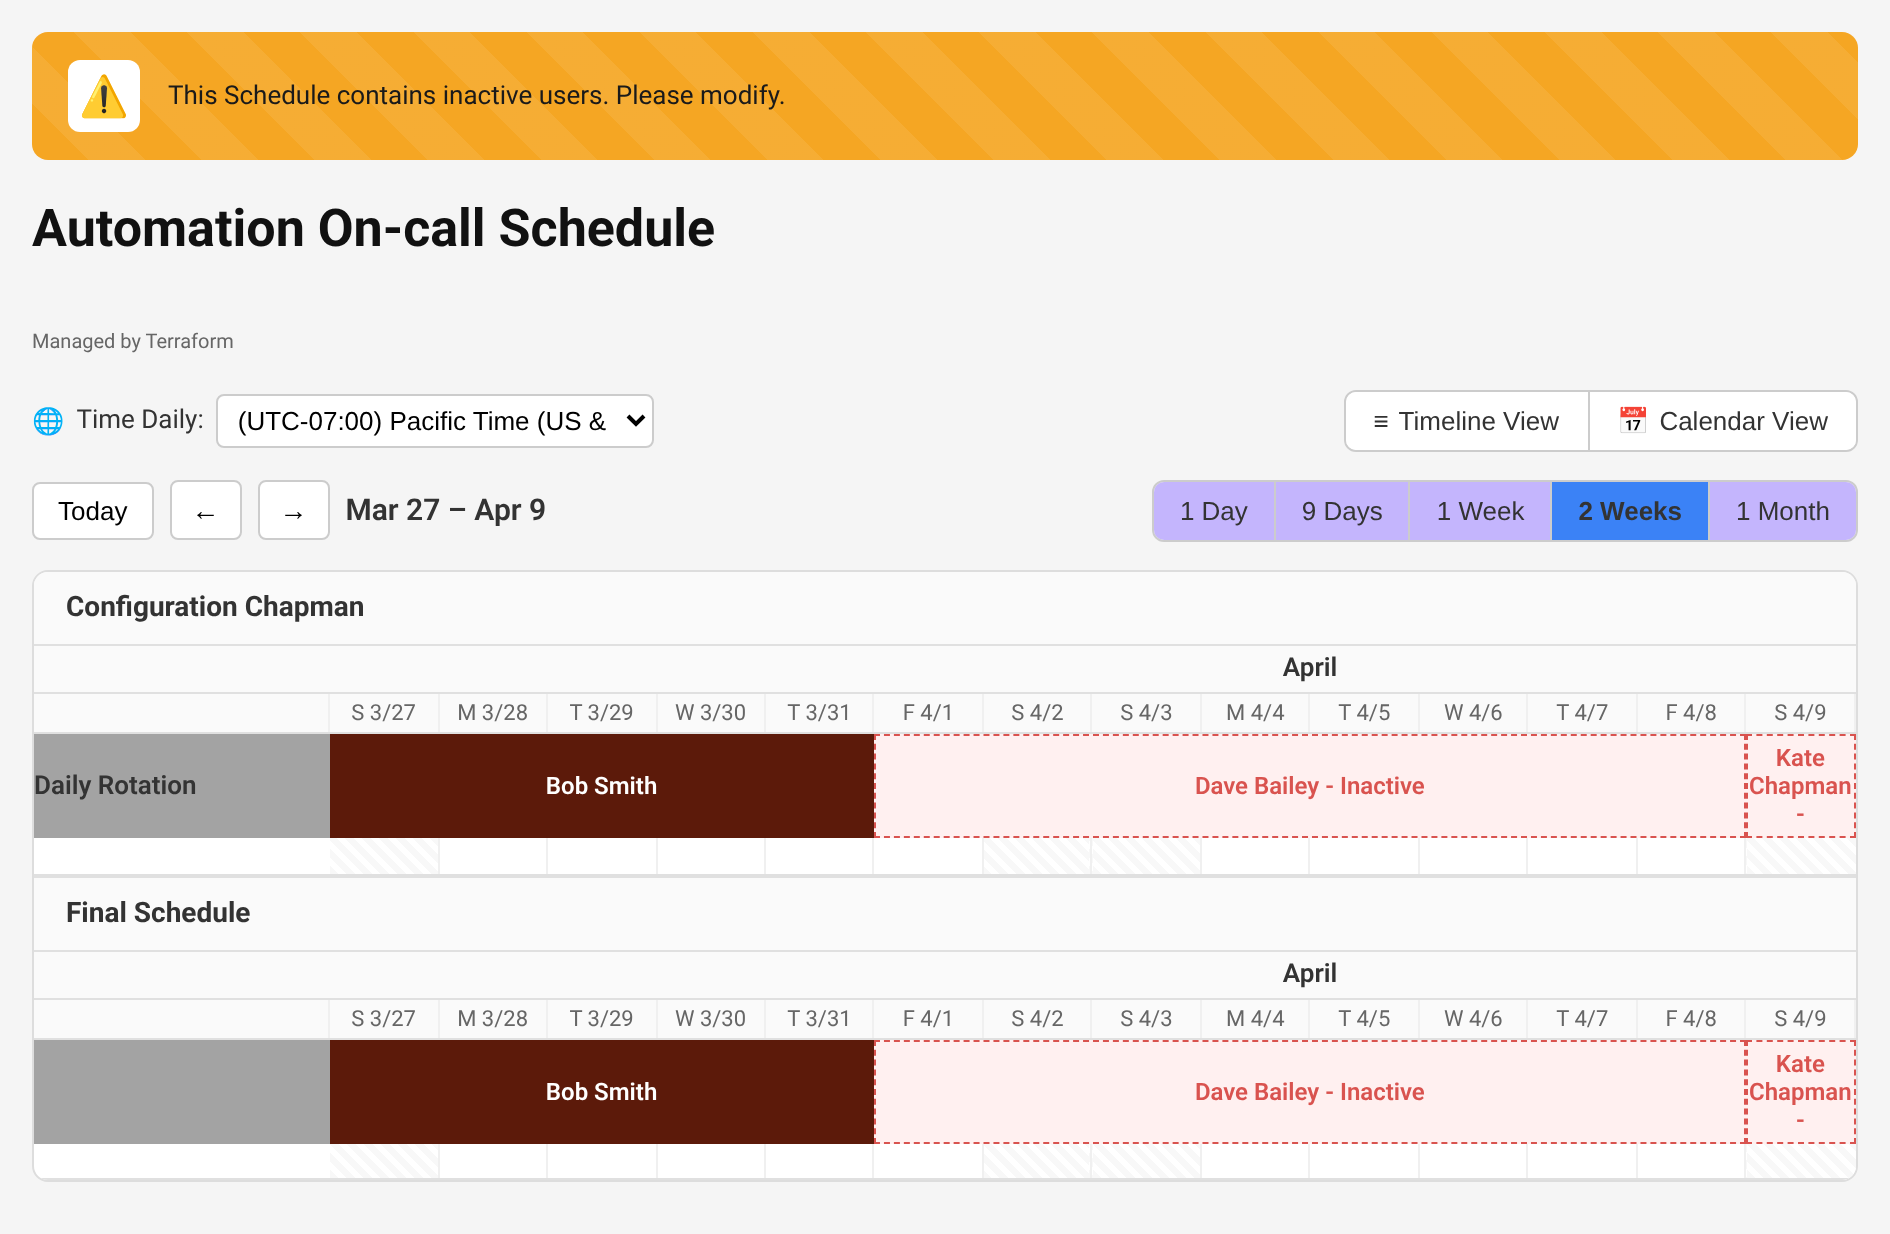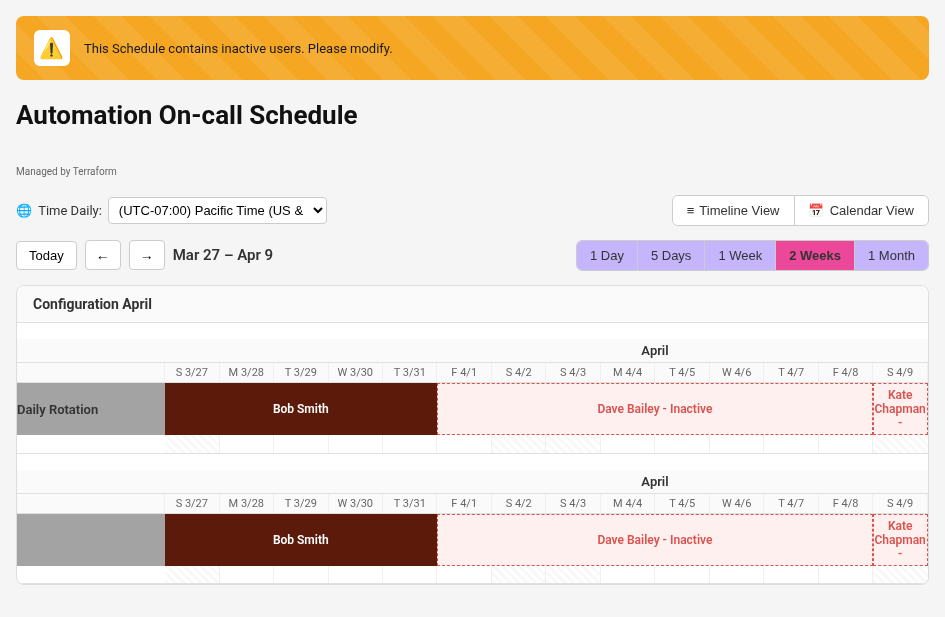--- a/index.html
+++ b/index.html
@@ -155,21 +155,21 @@
       padding: 7px 13px;
       font-size: 13px;
       background: #c4b5fd;
       border: none;
       border-right: 1px solid #ccc;
       cursor: pointer;
       color: #333;
     }
     .range-btn:last-child { border-right: none; }
     .range-btn.active {
-      background: #ec4899;
+      background: #3b82f6;
       font-weight: 600;
     }
 
     
     .schedule-container {
       background: #fff;
       border: 1px solid #ddd;
       border-radius: 8px;
       overflow: hidden;
     }
@@ -180,21 +180,20 @@
       background: #fafafa;
       border-bottom: 1px solid #e0e0e0;
       font-weight: 700;
       font-size: 14px;
     }
     .grid-table {
       width: 100%;
       border-collapse: collapse;
       font-size: 12px;
       table-layout: fixed;
-      margin-top: 16px;
     }
     .day-header-row td {
       text-align: center;
       font-size: 11px;
       color: #666;
       padding: 3px 2px;
       border-bottom: 1px solid #e0e0e0;
       background: #fafafa;
       border-right: 1px solid #f0f0f0;
     }
@@ -303,31 +302,31 @@
 
   <div class="nav-row">
     <div class="nav-left">
       <button class="nav-btn">Today</button>
       <button class="nav-arrow">←</button>
       <button class="nav-arrow">→</button>
       <span class="date-range">Mar 27 – Apr 9</span>
     </div>
     <div class="range-buttons">
       <button class="range-btn">1 Day</button>
-      <button class="range-btn">5 Days</button>
+      <button class="range-btn">9 Days</button>
       <button class="range-btn">1 Week</button>
       <button class="range-btn active">2 Weeks</button>
       <button class="range-btn">1 Month</button>
     </div>
   </div>
 
   <div class="schedule-container">
 
     <div class="section-header">
-      <span>Configuration April</span>
+      <span>Configuration Chapman</span>
     </div>
 
     <table class="grid-table">
       <colgroup>
         <col style="width:130px">
         <col style="width:48px">
           <col style="width:48px">
           <col style="width:48px">
           <col style="width:48px">
         <col style="width:48px">
@@ -396,20 +395,23 @@
         <td style="height:18px; border-bottom:1px solid #e0e0e0; border-right:1px solid #f0f0f0;"></td>
         <td style="height:18px; border-bottom:1px solid #e0e0e0; border-right:1px solid #f0f0f0;"></td>
         <td style="height:18px; border-bottom:1px solid #e0e0e0; border-right:1px solid #f0f0f0;"></td>
         <td style="height:18px; border-bottom:1px solid #e0e0e0; border-right:1px solid #f0f0f0;"></td>
         <td style="height:18px; border-bottom:1px solid #e0e0e0; border-right:1px solid #f0f0f0;"></td>
         <td style="height:18px; background: repeating-linear-gradient(45deg,#f8f8f8,#f8f8f8 3px,#fff 3px,#fff 6px); border-bottom:1px solid #e0e0e0;"></td>
       </tr>
     </tbody>
       </table>
 
+    <div class="section-header section-divider">
+      <span>Final Schedule</span>
+    </div>
 
     <table class="grid-table">
       <colgroup>
         <col style="width:130px">
         <col style="width:48px">
           <col style="width:48px">
           <col style="width:48px">
           <col style="width:48px">
         <col style="width:48px">
           <col style="width:48px">

